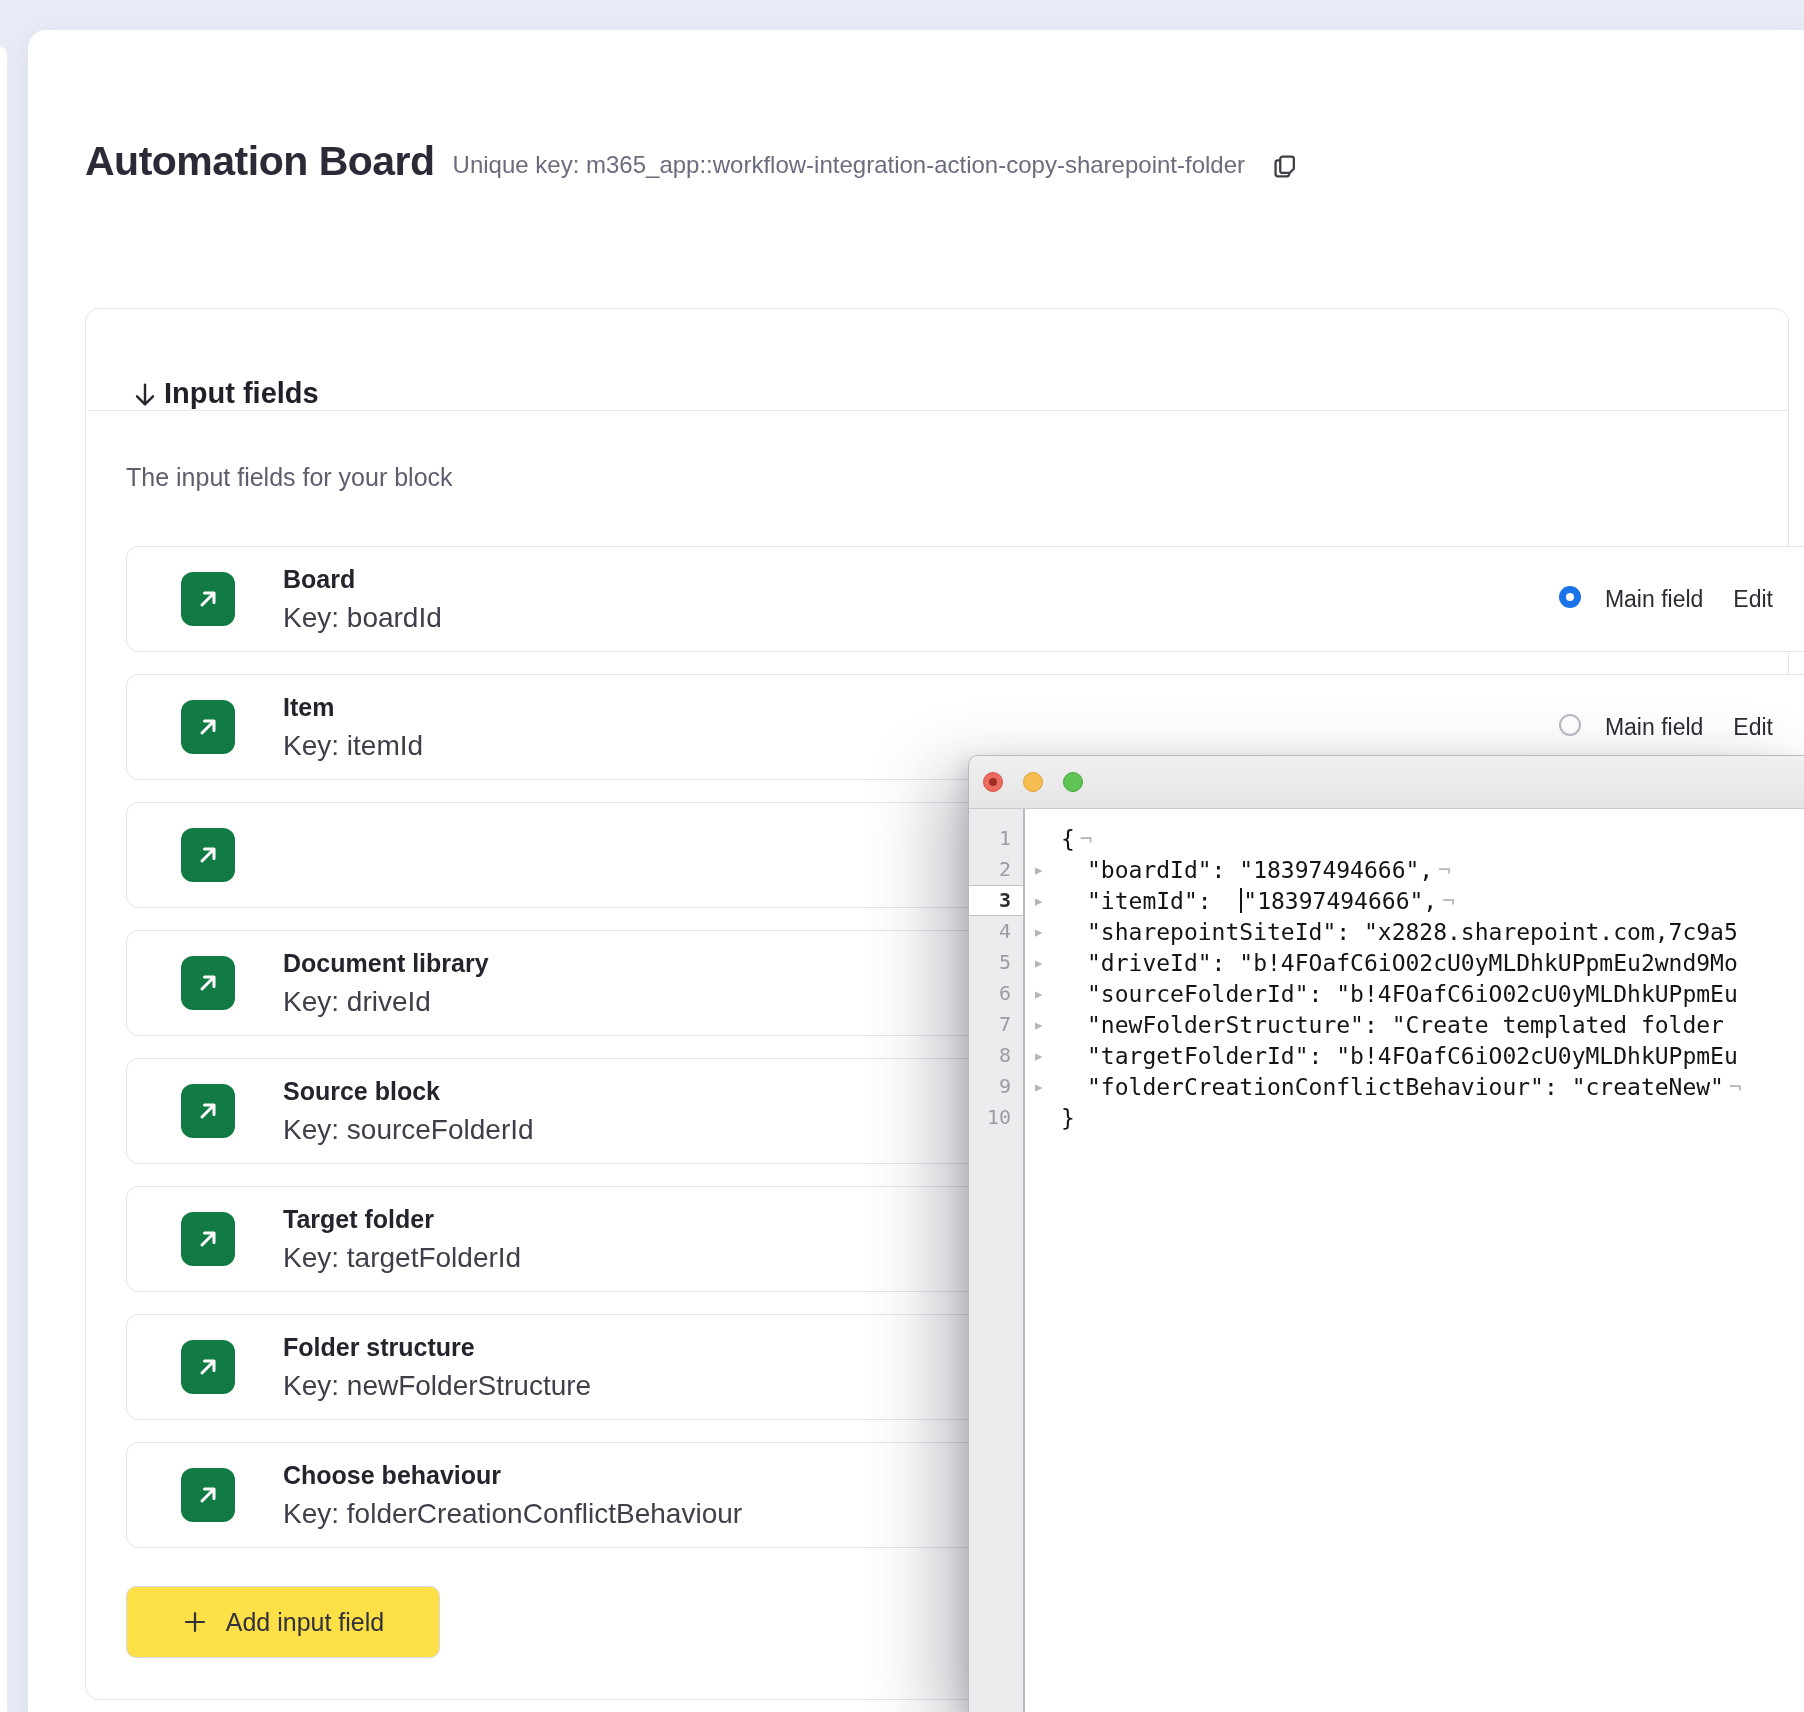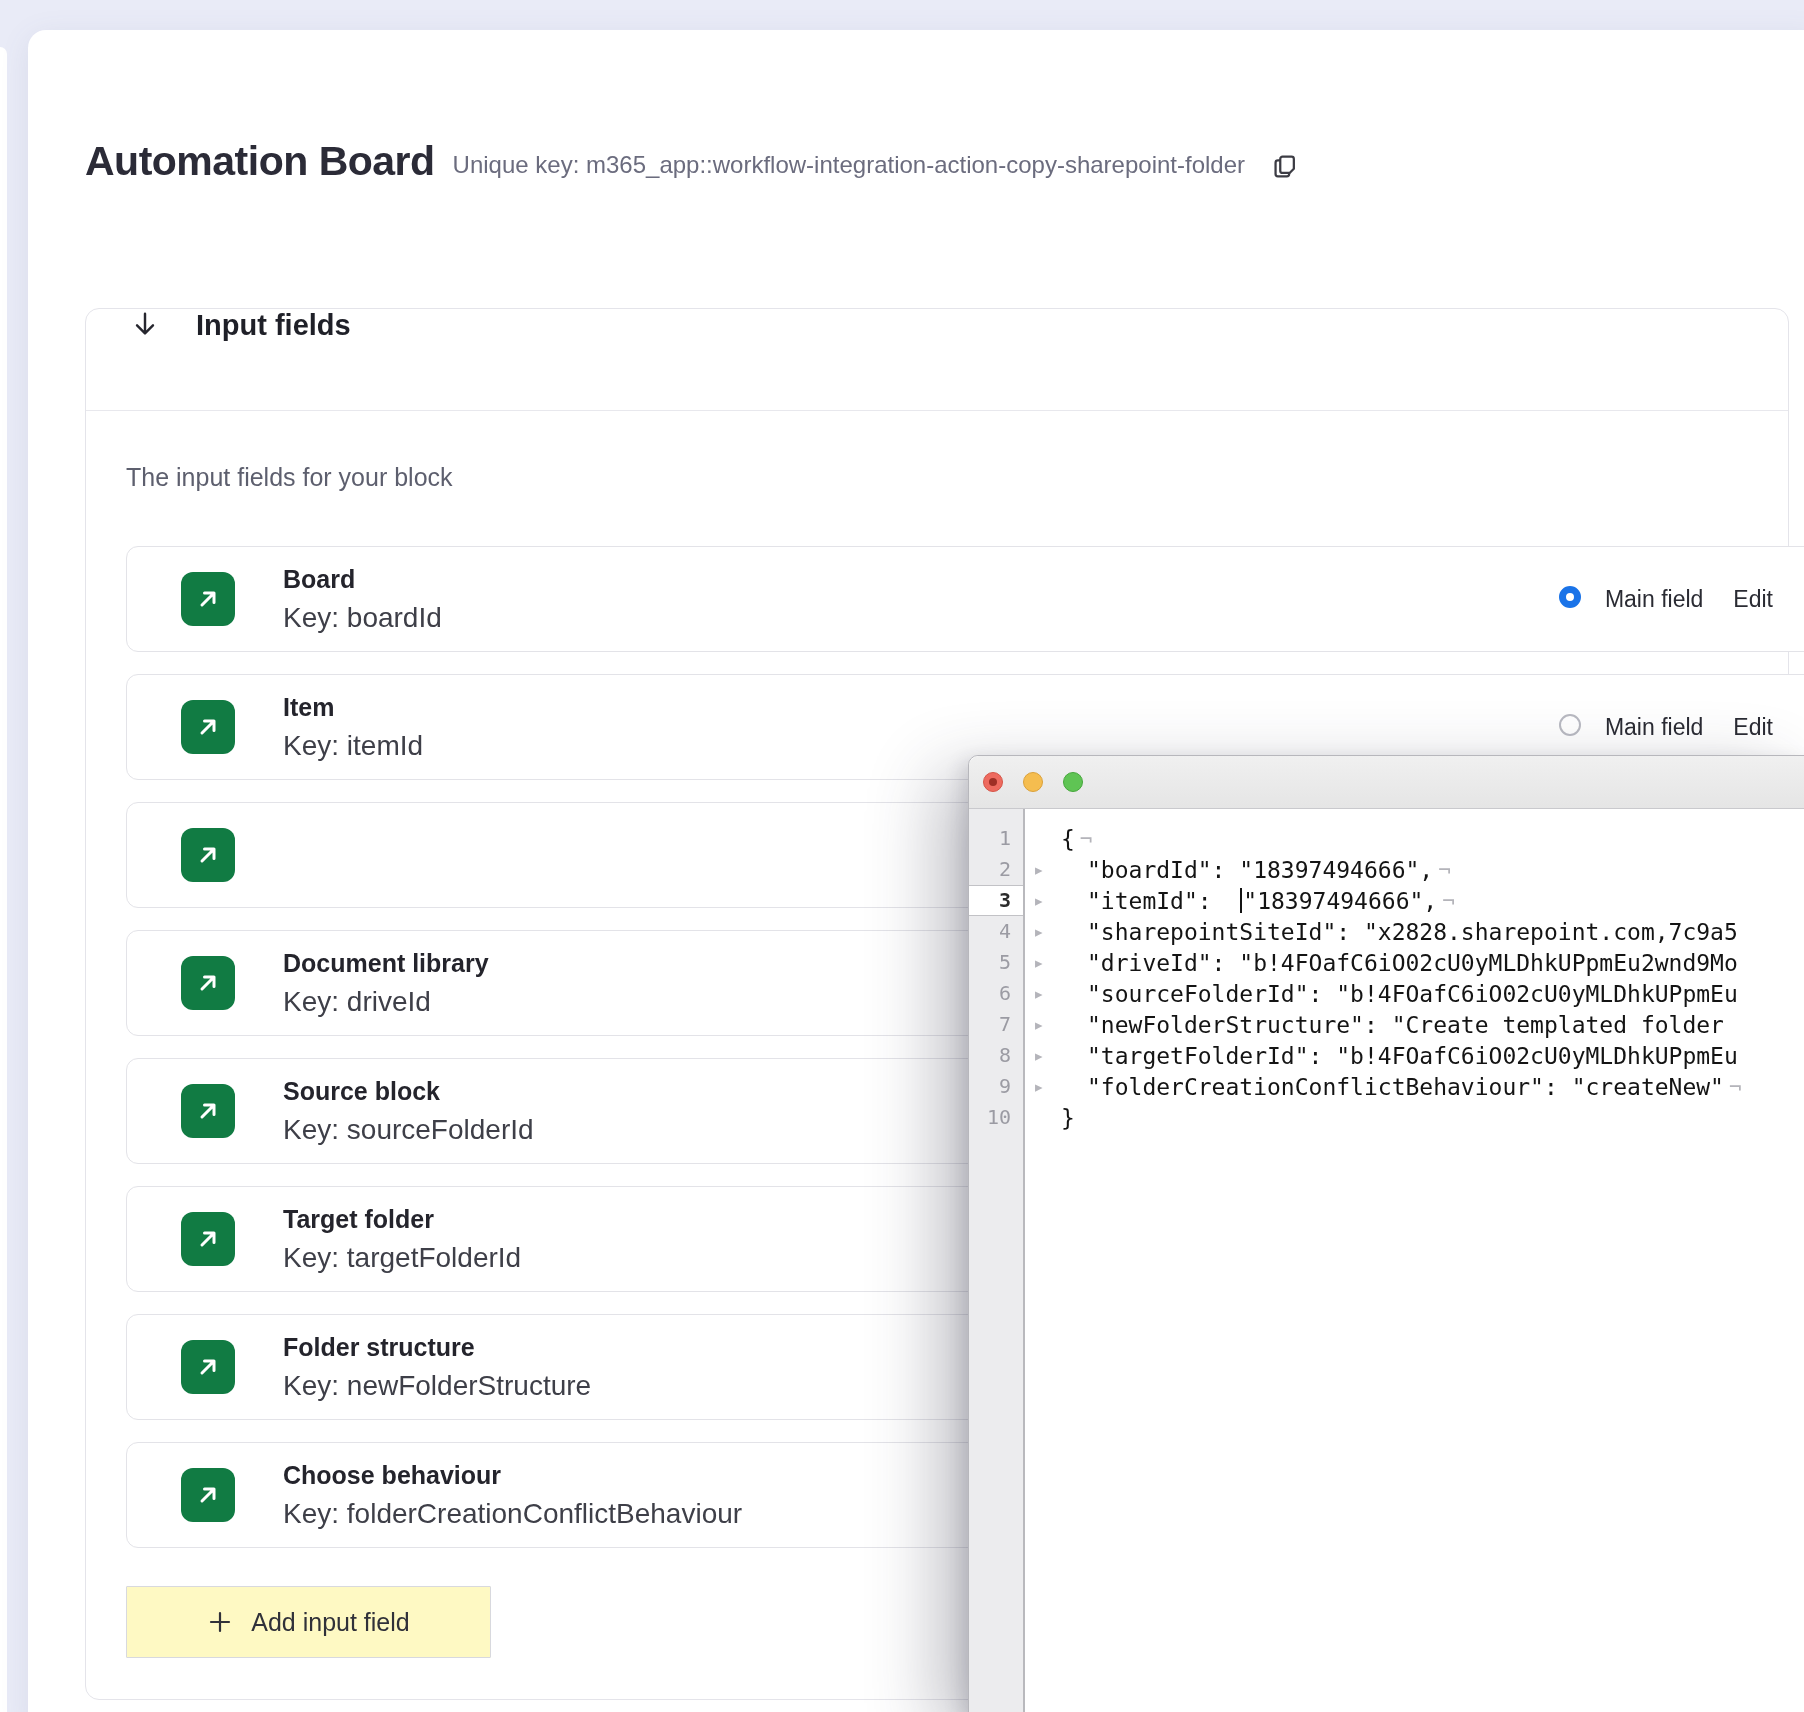--- a/index.html
+++ b/index.html
@@ -13,39 +13,39 @@
   .crumb-link{color:#5e6070;text-decoration:none;cursor:pointer;}
   .crumb-current{color:#4b4c59;}
   .chev{display:flex;align-items:center;}
 
   .page-header{position:absolute;left:85px;top:138px;display:flex;align-items:center;gap:18px;}
   .page-title{margin:0;font-size:41px;font-weight:bold;color:#2b2b37;letter-spacing:-0.5px;}
   .unique-key{font-size:24px;color:#6b6c7e;position:relative;top:3px;}
   .copy-btn{background:none;border:none;padding:0;margin-left:6px;cursor:pointer;position:relative;top:3px;display:flex;}
 
   .card{position:absolute;left:85px;top:308px;width:1704px;height:1392px;background:#fff;border:1px solid #e4e4ea;border-radius:14px;box-sizing:border-box;}
-  .card-header{height:101px;display:flex;align-items:flex-start;padding-left:44px;gap:36px;border-bottom:1px solid #e8e8ed;}
+  .card-header{height:101px;display:flex;align-items:flex-end;padding-left:44px;gap:4px;border-bottom:1px solid #e8e8ed;}
   .card-title{margin:0;font-size:29px;font-weight:600;color:#1f2028;}
   .card-body{padding-left:40px;}
   .desc{margin:52px 0 0 0;font-size:25px;color:#5d5f6e;}
   .rows{margin-top:54px;}
 
   .row{width:1704px;height:106px;border:1px solid #e3e3e8;border-radius:12px;display:flex;align-items:center;padding:0 56px 0 54px;box-sizing:border-box;margin-bottom:22px;background:#fff;}
   .ficon{width:54px;height:54px;border-radius:12px;background:#117b43;display:flex;align-items:center;justify-content:center;flex:none;}
   .ftexts{margin-left:48px;}
   .fname{font-size:25px;font-weight:bold;color:#24242c;}
   .fkey{font-size:28px;color:#3e3f48;margin-top:8px;}
   .fcontrols{margin-left:auto;display:flex;align-items:flex-start;}
   .radio{width:22px;height:22px;border-radius:50%;box-sizing:border-box;background:#fff;flex:none;cursor:pointer;}
   .radio.selected{border:7px solid #1a73e8;}
   .radio.unselected{border:2px solid #b9bac2;}
   .flabel{font-size:23px;color:#2a2b33;margin-left:24px;}
   .fedit{font-size:23px;color:#2a2b33;margin-left:30px;cursor:pointer;text-decoration:none;}
 
-  .add-btn{margin-top:38px;width:365px;height:72px;border:1px solid #d8d9de;border-radius:1px;display:flex;align-items:center;justify-content:center;gap:18px;font-size:25px;color:#303139;background:#fef9c3;cursor:pointer;font-family:"Liberation Sans",sans-serif;}
+  .add-btn{margin-top:38px;width:314px;height:72px;border:1px solid #d8d9de;border-radius:10px;display:flex;align-items:center;justify-content:center;gap:18px;font-size:25px;color:#303139;background:#fde047;cursor:pointer;font-family:"Liberation Sans",sans-serif;}
 
   .editor{position:absolute;left:968px;top:755px;right:-4px;bottom:-4px;background:#fff;border:1px solid #b7b7bc;border-radius:10px 0 0 0;box-shadow:-30px 20px 70px rgba(45,45,65,.30),-6px 6px 18px rgba(45,45,65,.15);display:flex;flex-direction:column;overflow:hidden;}
   .titlebar{height:52px;flex:none;background:linear-gradient(#f0f0f0,#e5e5e5);border-bottom:1px solid #c9c9cd;border-radius:10px 0 0 0;display:flex;align-items:center;padding-left:14px;gap:20px;}
   .light{width:20px;height:20px;border-radius:50%;display:inline-block;position:relative;cursor:pointer;}
   .light.red{background:#ee6a5f;border:1px solid #d55548;box-sizing:border-box;}
   .light.red::after{content:"";position:absolute;left:5px;top:5px;width:8px;height:8px;border-radius:50%;background:#9f2f26;}
   .light.yellow{background:#f5bd4f;border:1px solid #dba13a;box-sizing:border-box;}
   .light.green{background:#5fc454;border:1px solid #46a73c;box-sizing:border-box;}
   .editor-body{flex:1;display:flex;overflow:hidden;}
   .gutter{width:56px;flex:none;background:#ececee;border-right:2px solid #b9b9bd;padding-top:14px;box-sizing:border-box;}

